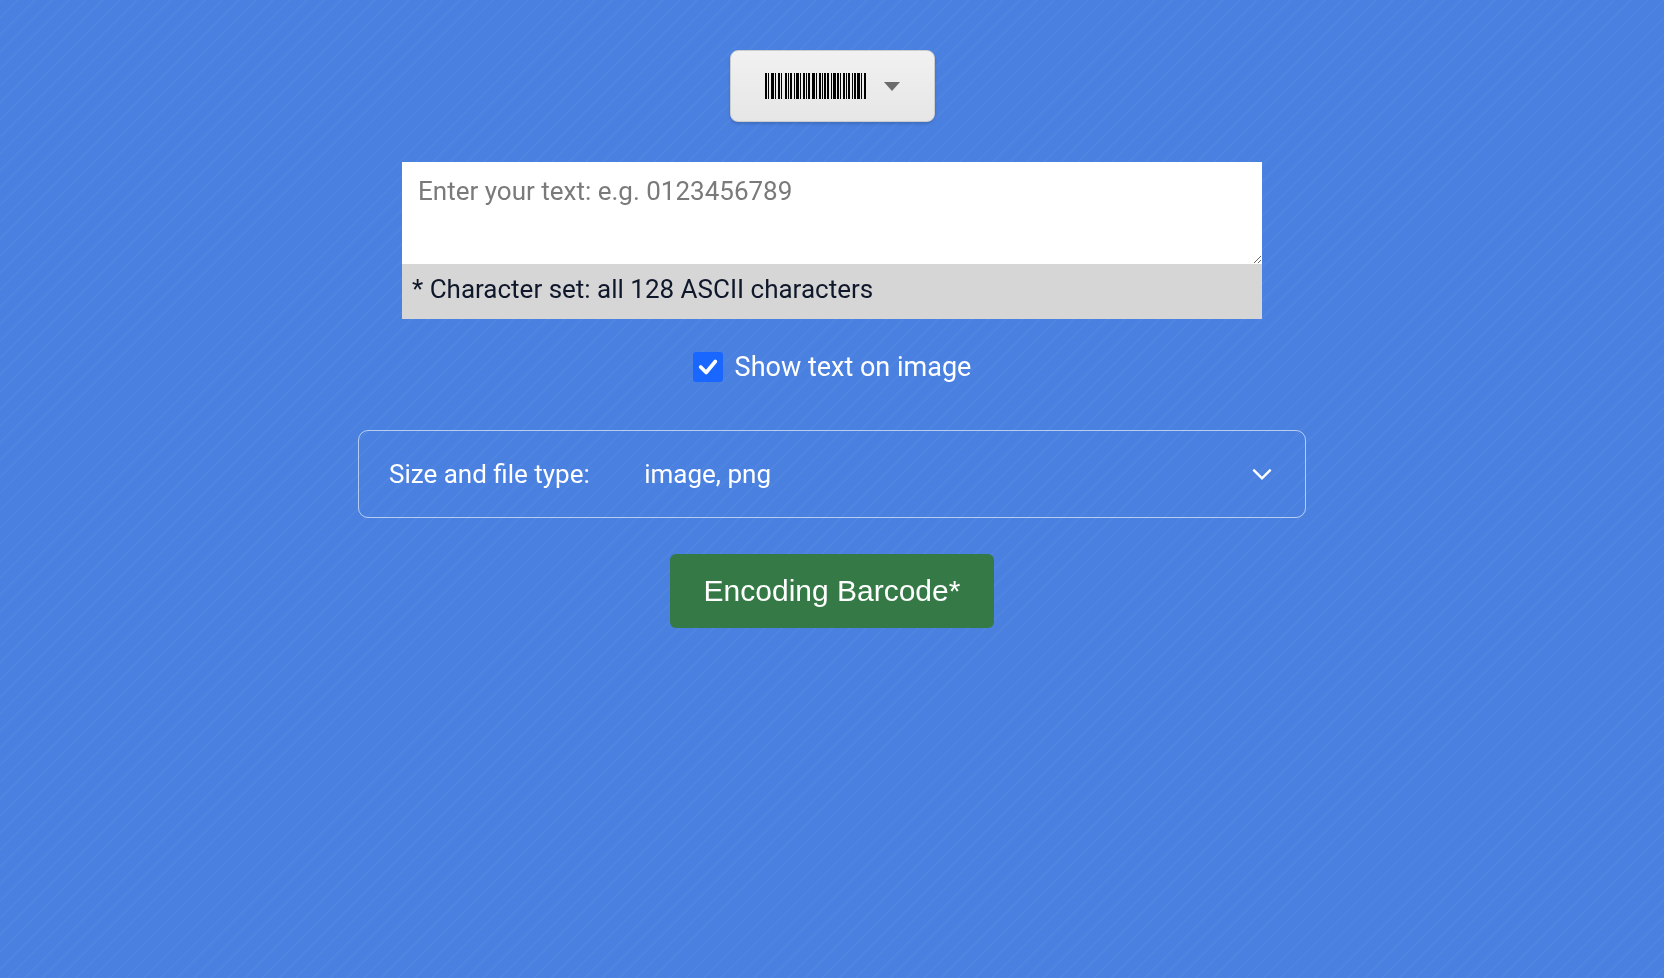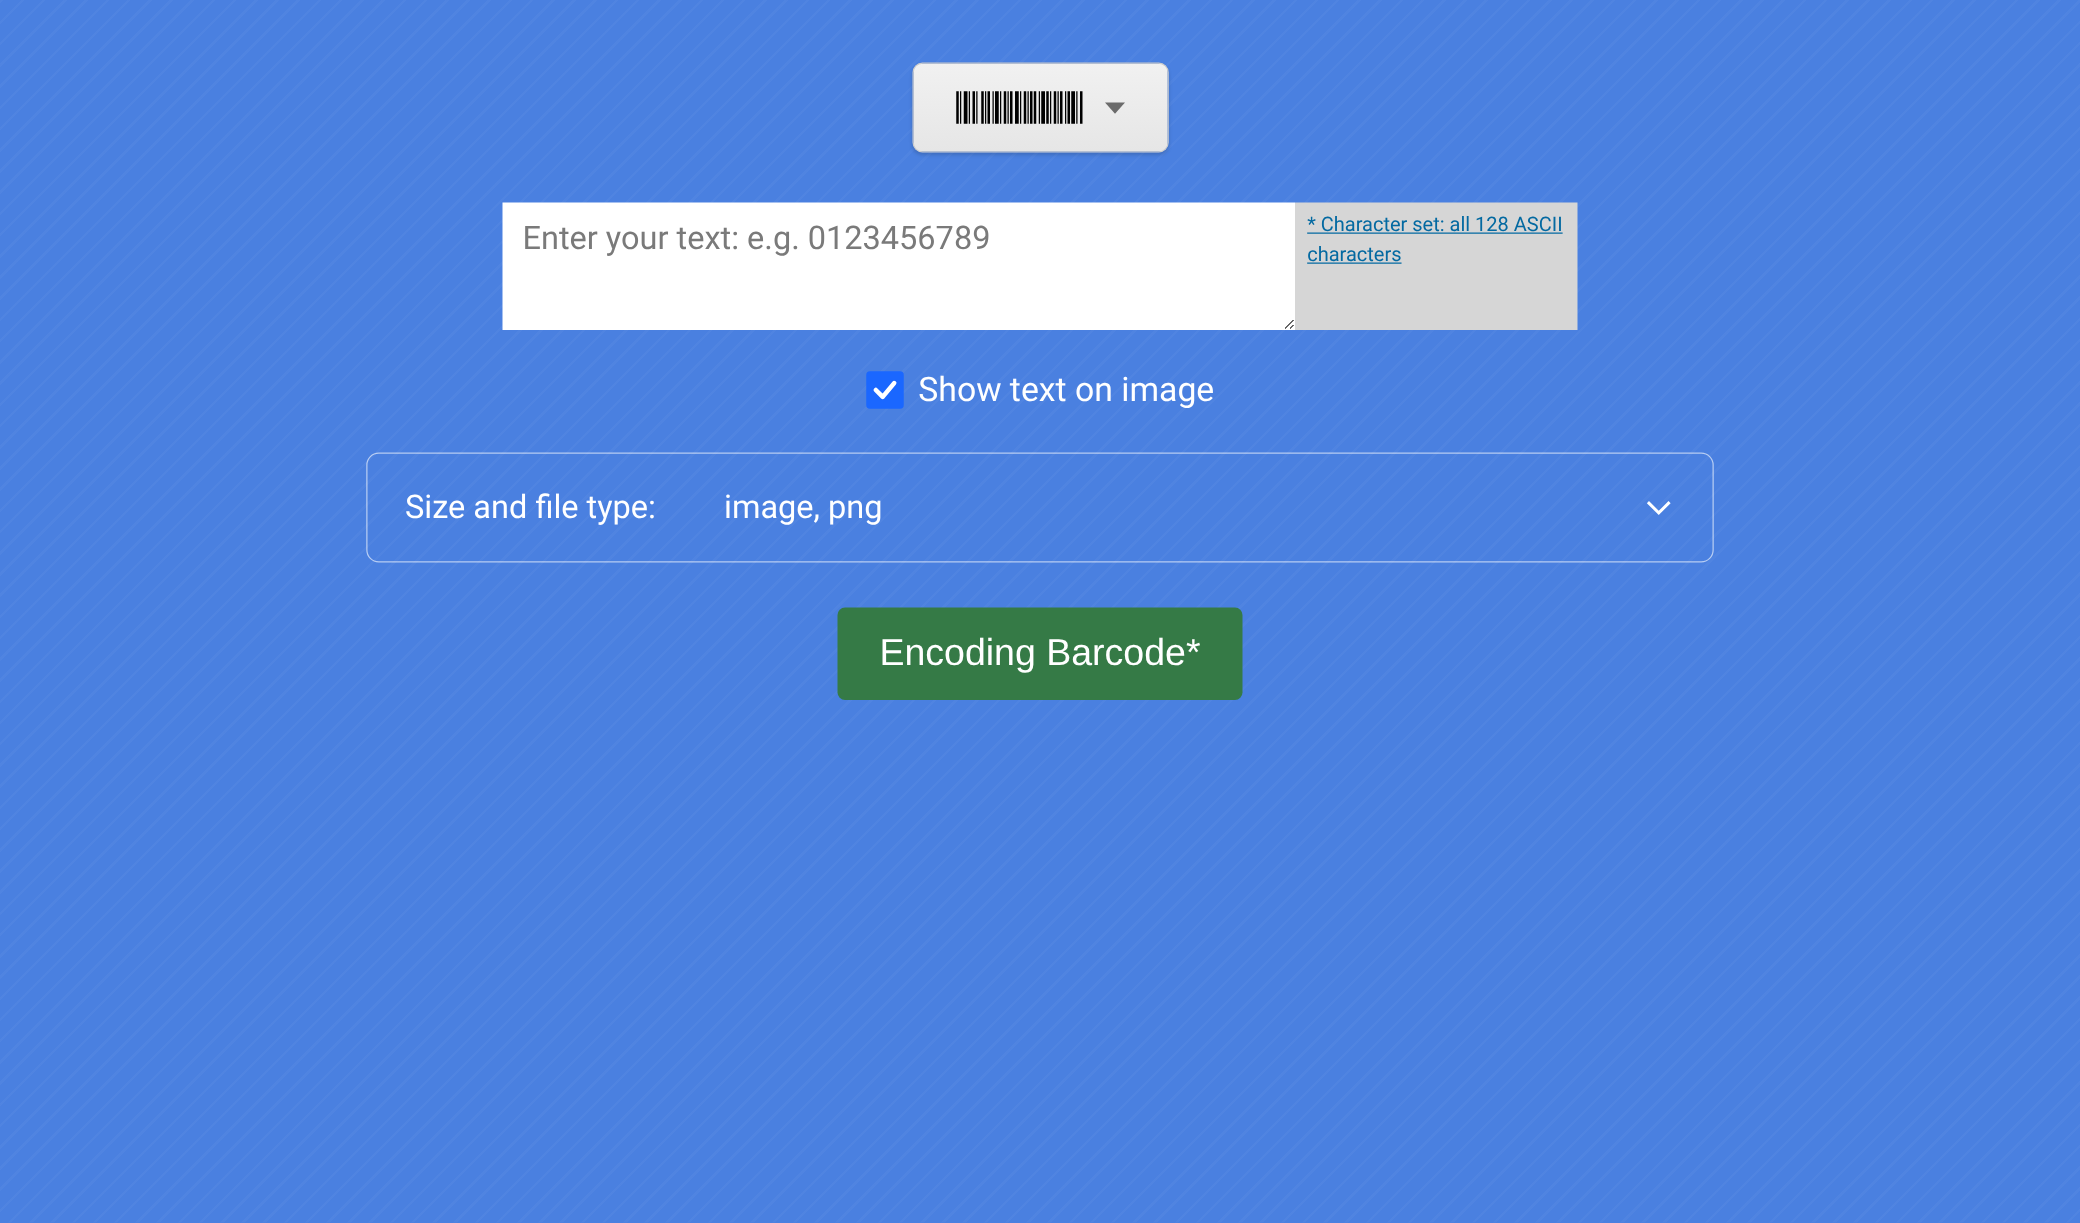--- a/index.html
+++ b/index.html
@@ -55,44 +55,43 @@
     display: inline-block;
     height: 100%;
     background: #000;
   }
 
   
   .input-block {
     width: 860px;
     margin-top: 40px;
     display: flex;
-    flex-direction: row;
+    flex-direction: column;
   }
   .text-input {
     width: 100%;
     height: 102px;
     resize: both;
     font-size: 26px;
     font-family: inherit;
     padding: 14px 16px;
     border: none;
     outline: none;
     background: #fff;
     color: #333;
   }
   .text-input::placeholder { color: #7a7a7a; }
   .hints {
     background: #d6d6d6;
     padding: 6px 10px 10px 10px;
   }
   .hints div {
-    color: #0369a1;
-    font-size: 16px;
+    color: #0f172a;
+    font-size: 26px;
     line-height: 1.5;
-    text-decoration: underline;
   }
 
   
   .checkbox-row {
     display: flex;
     align-items: center;
     gap: 12px;
     margin-top: 32px;
     color: #fff;
     font-size: 27px;
@@ -104,22 +103,22 @@
     border-radius: 3px;
     display: flex;
     align-items: center;
     justify-content: center;
     cursor: pointer;
   }
   .checkbox svg { width: 22px; height: 22px; }
 
   
   .panels {
-    width: 1078px;
-    margin-top: 34px;
+    width: 948px;
+    margin-top: 47px;
     border: 1px solid rgba(255,255,255,0.6);
     border-radius: 10px;
     overflow: hidden;
   }
   .panel {
     display: flex;
     align-items: center;
     justify-content: space-between;
     padding: 28px 30px;
     color: #fff;

